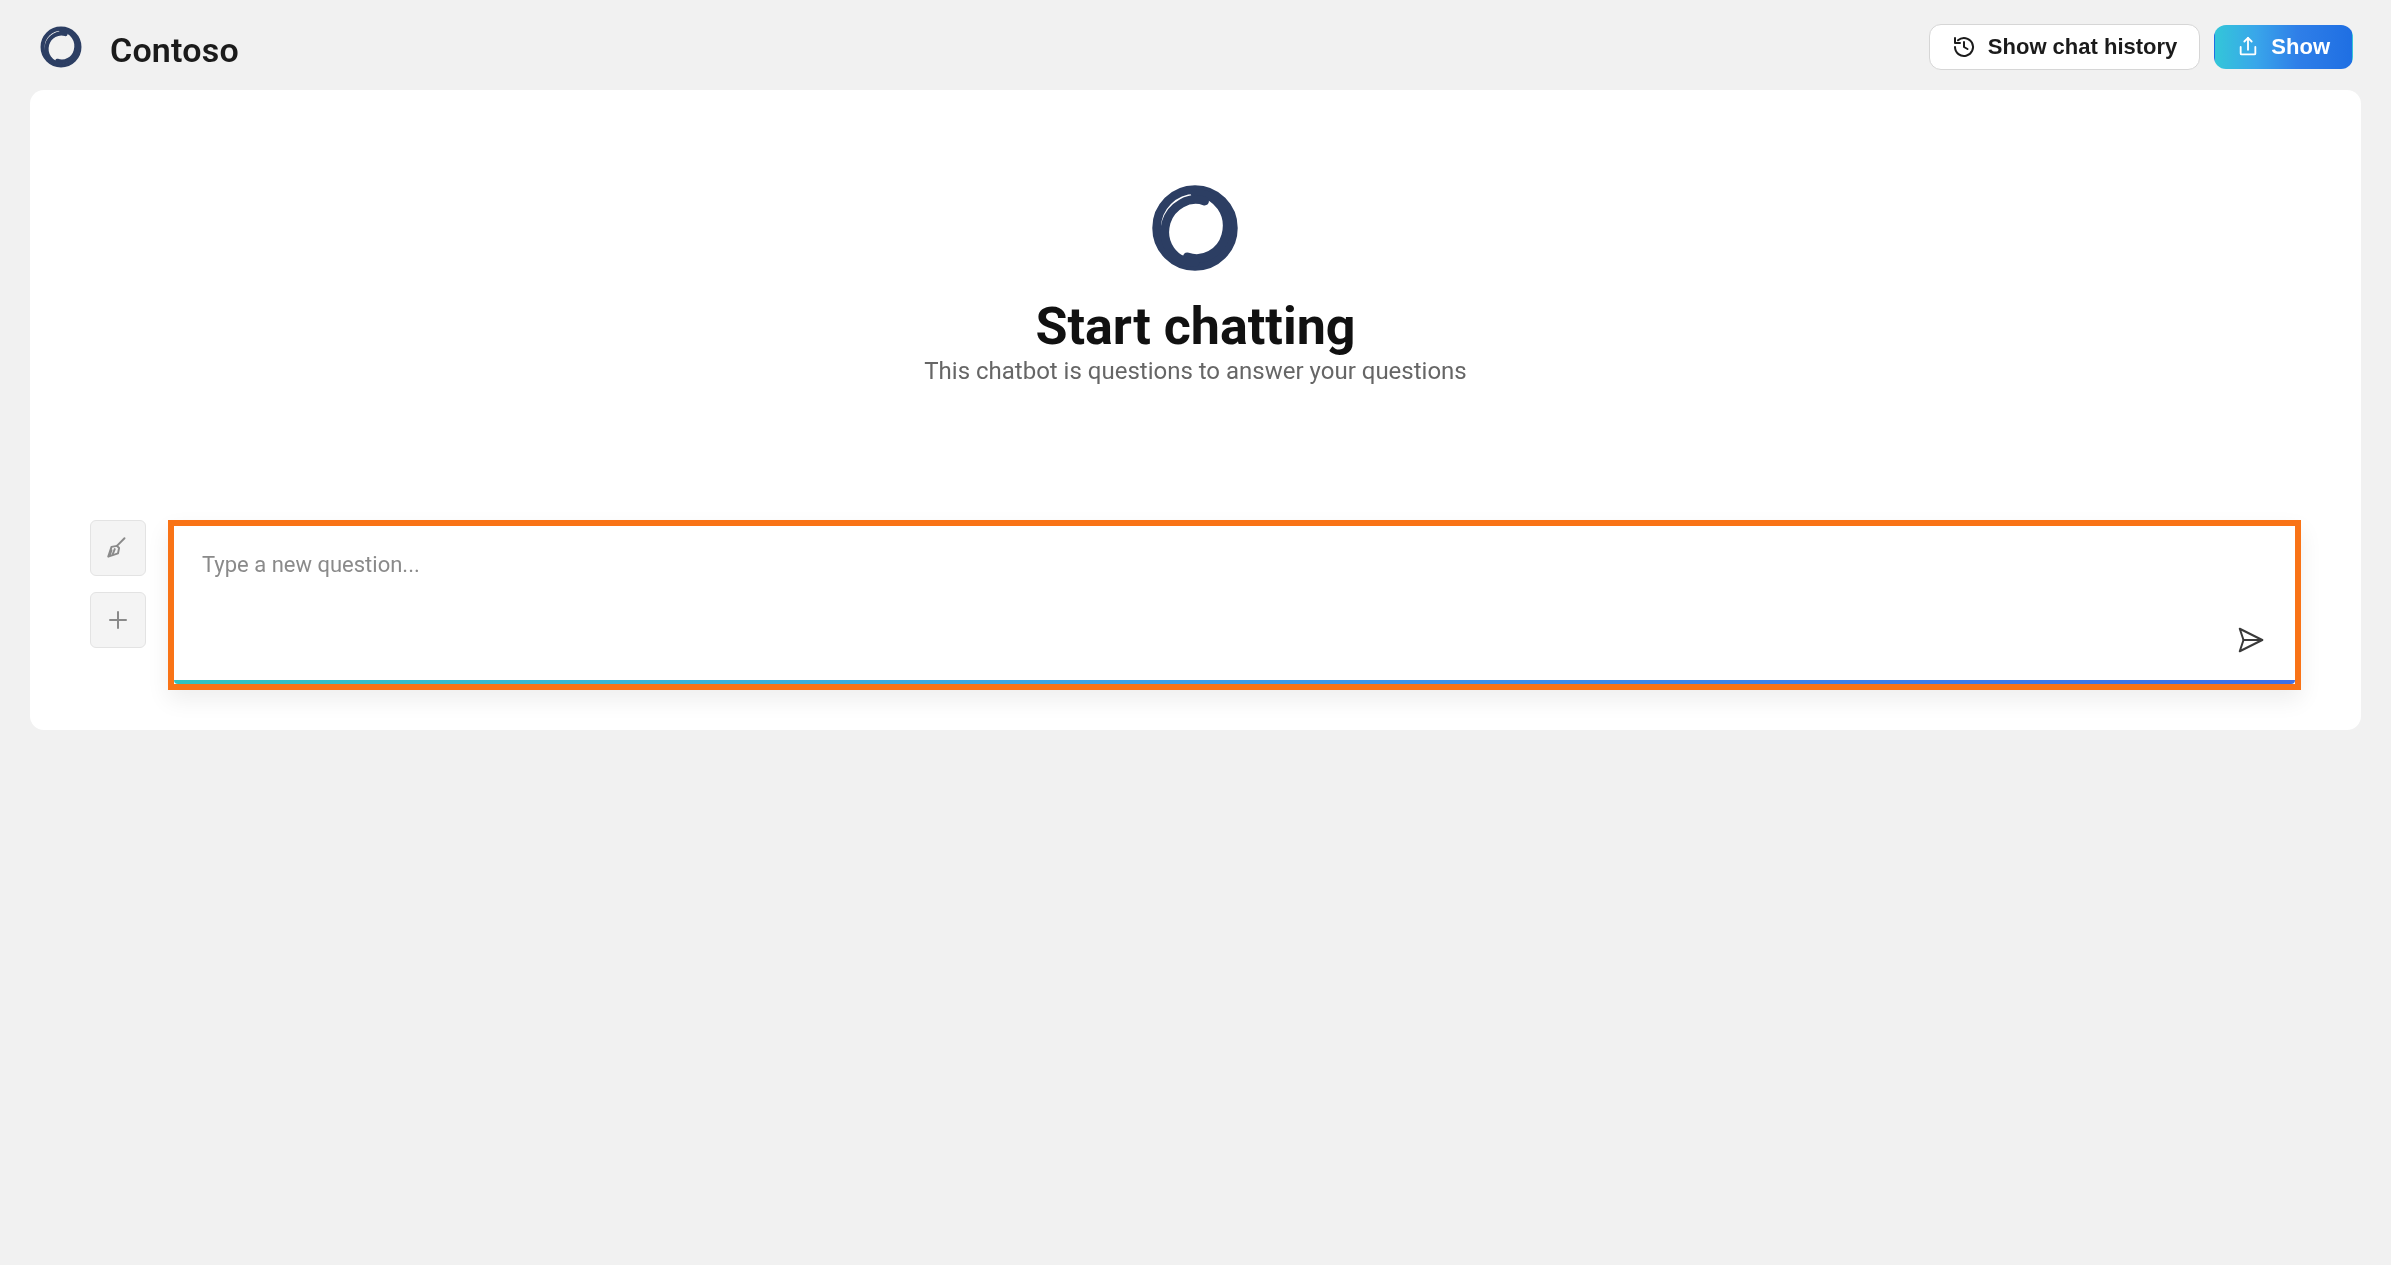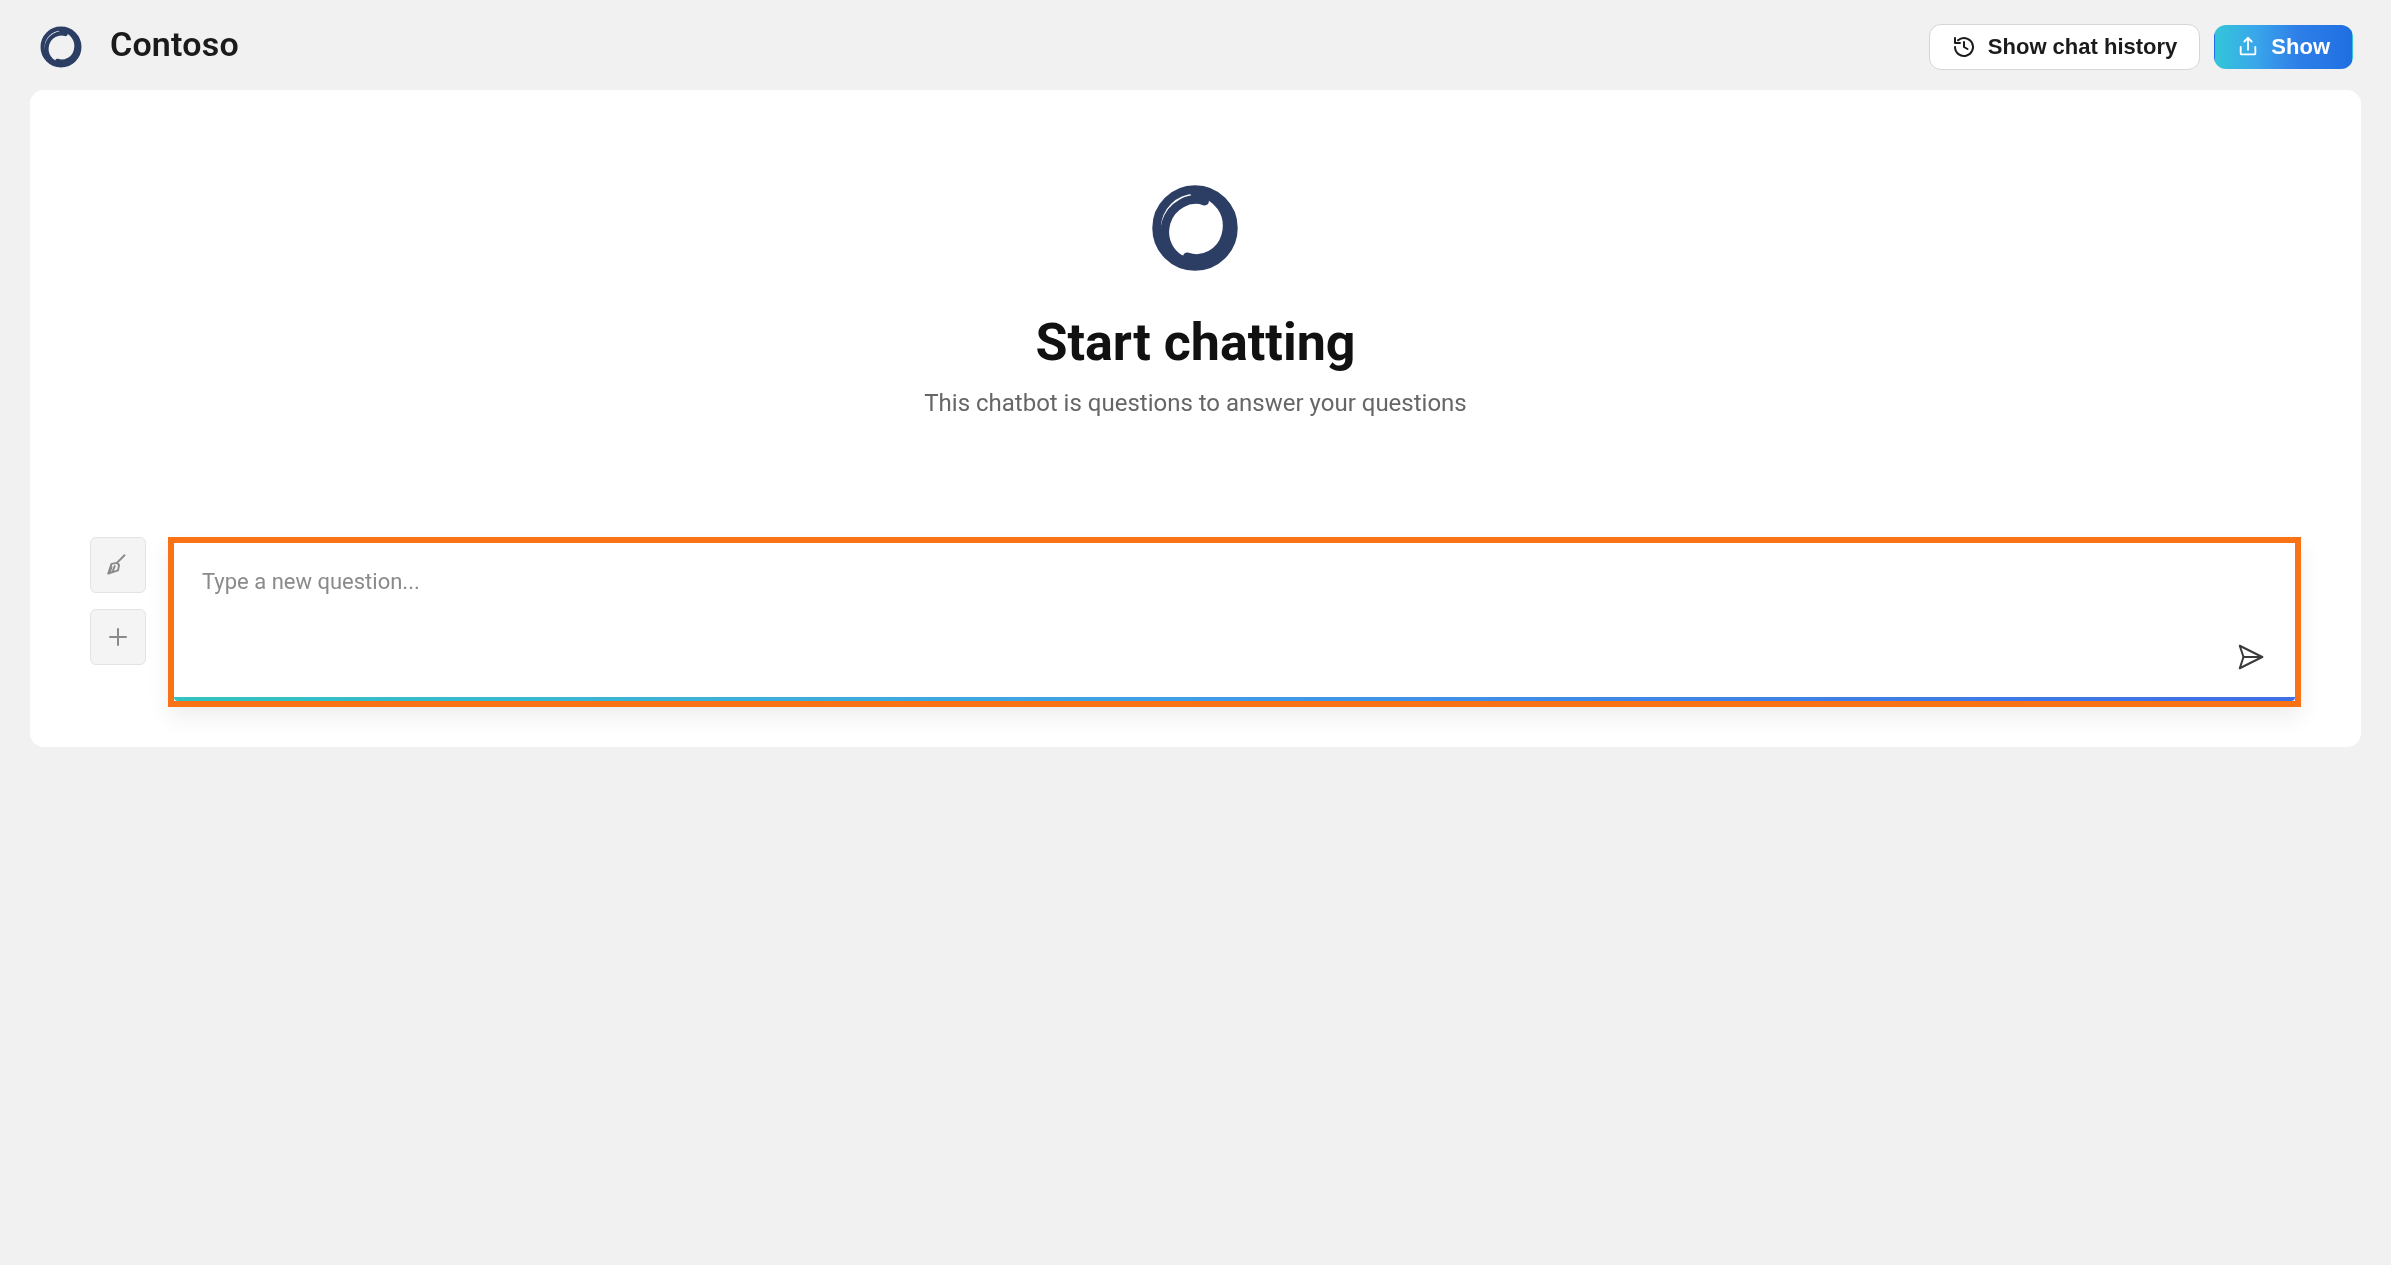--- a/index.html
+++ b/index.html
@@ -16,21 +16,21 @@
     padding: 20px 30px 30px 30px;
   }
   .header {
     display: flex;
     align-items: center;
     justify-content: space-between;
     padding: 4px 8px 20px 8px;
   }
   .brand {
     display: flex;
-    align-items: flex-start;
+    align-items: flex-end;
     gap: 26px;
   }
   .brand-logo svg { display: block; }
   .brand-title {
     font-size: 34px;
     font-weight: 600;
     color: #1b1b1b;
     letter-spacing: 0.2px;
   }
   .header-actions {
@@ -68,21 +68,20 @@
     position: relative;
     display: flex;
     flex-direction: column;
     align-items: center;
     justify-content: space-between;
   }
   .hero {
     display: flex;
     flex-direction: column;
     align-items: center;
-    gap: 16px;
     margin-top: 10px;
   }
   .hero-logo svg { display:block; }
   .hero-title {
     font-size: 52px;
     font-weight: 700;
     color: #111;
     margin-top: 20px;
   }
   .hero-subtitle {

